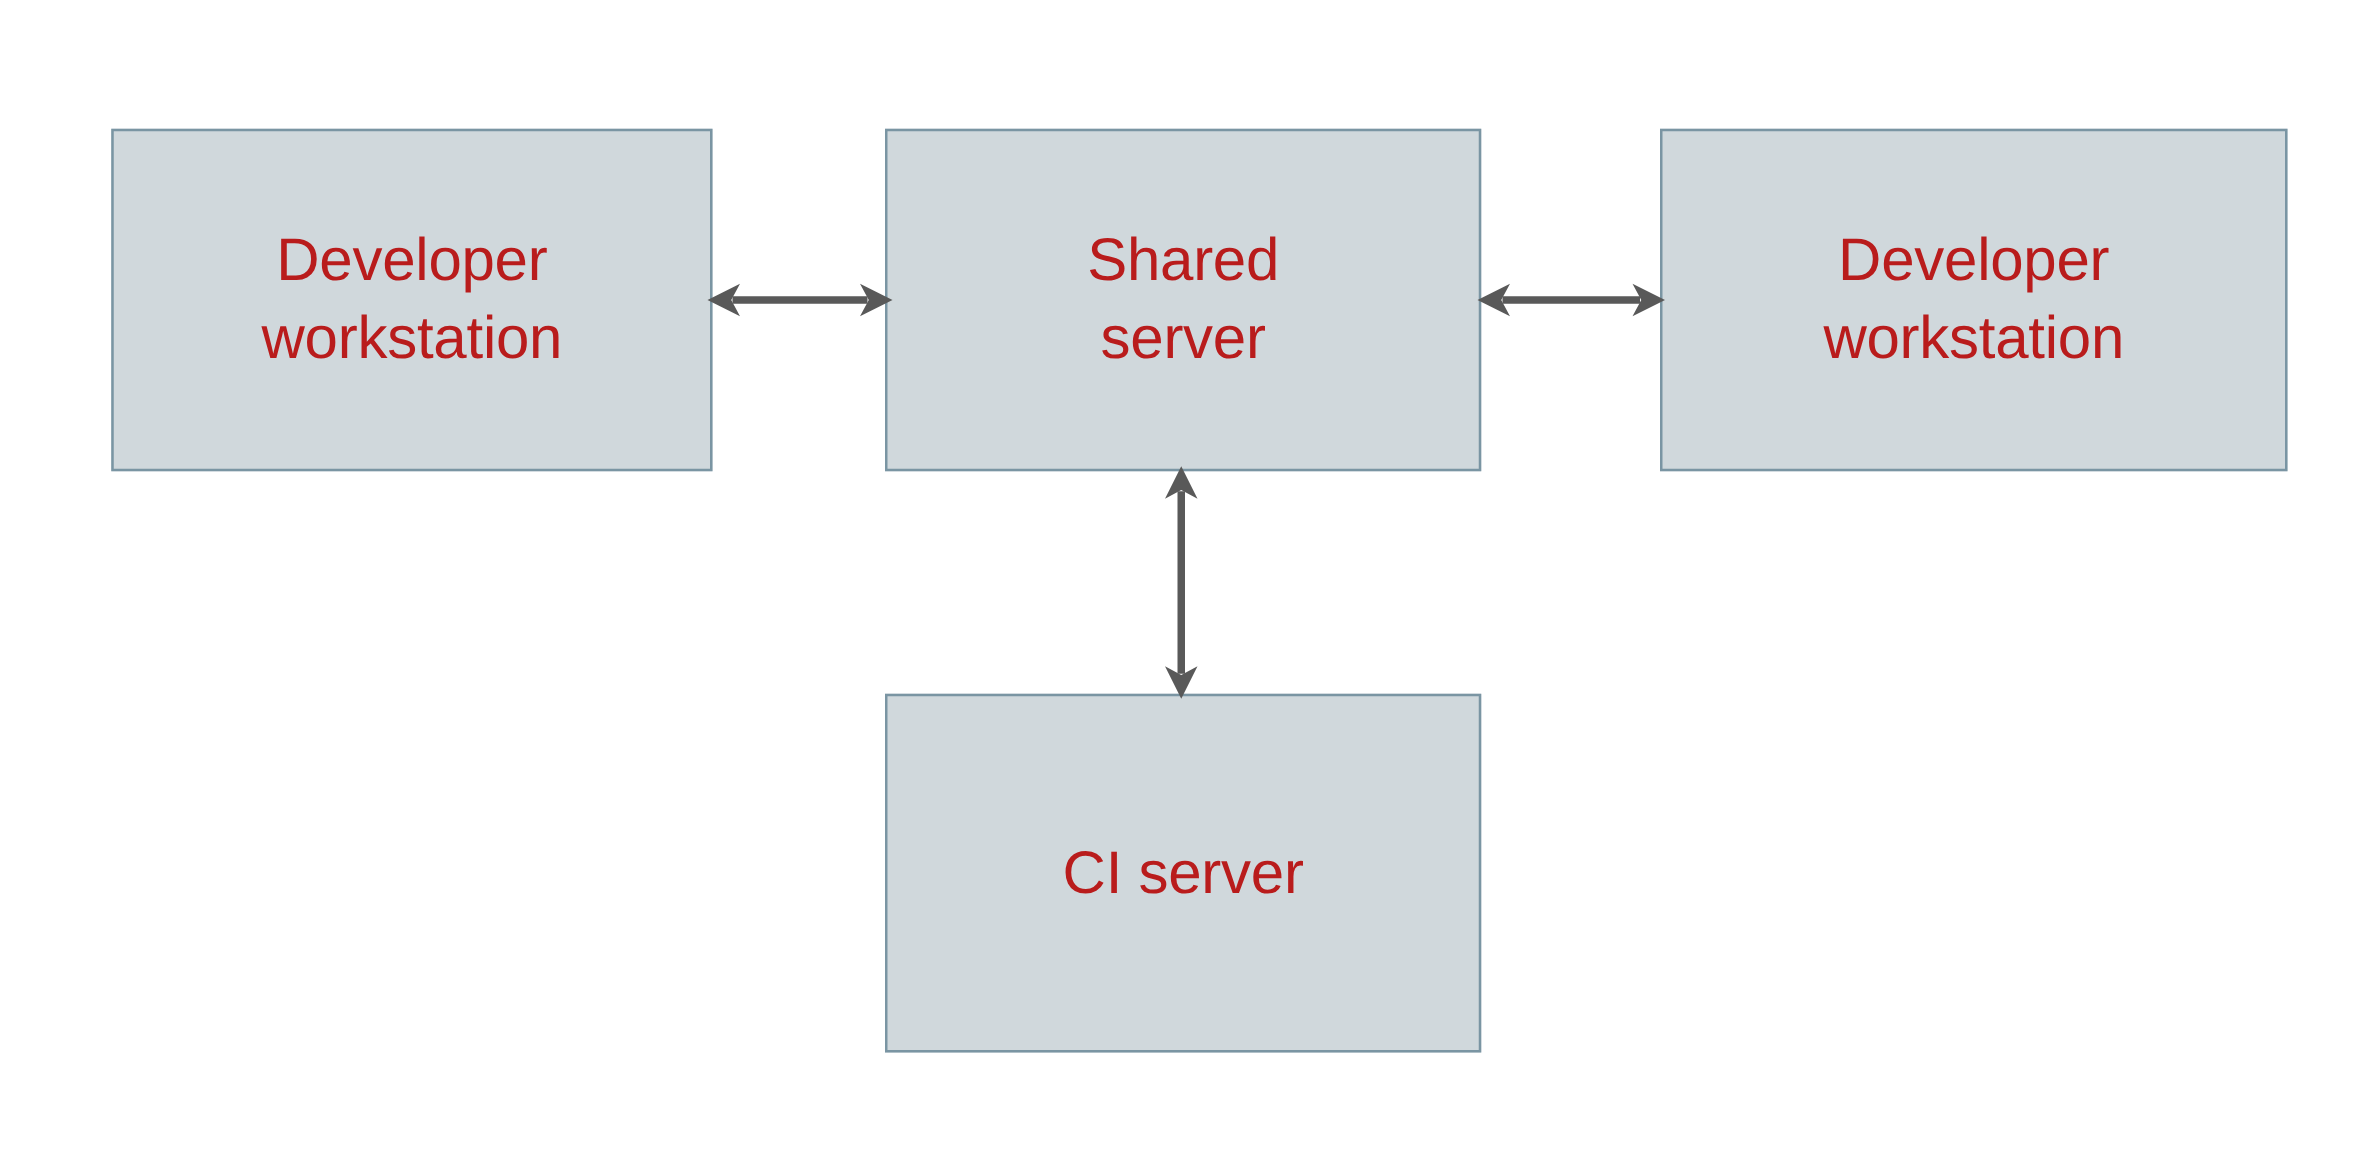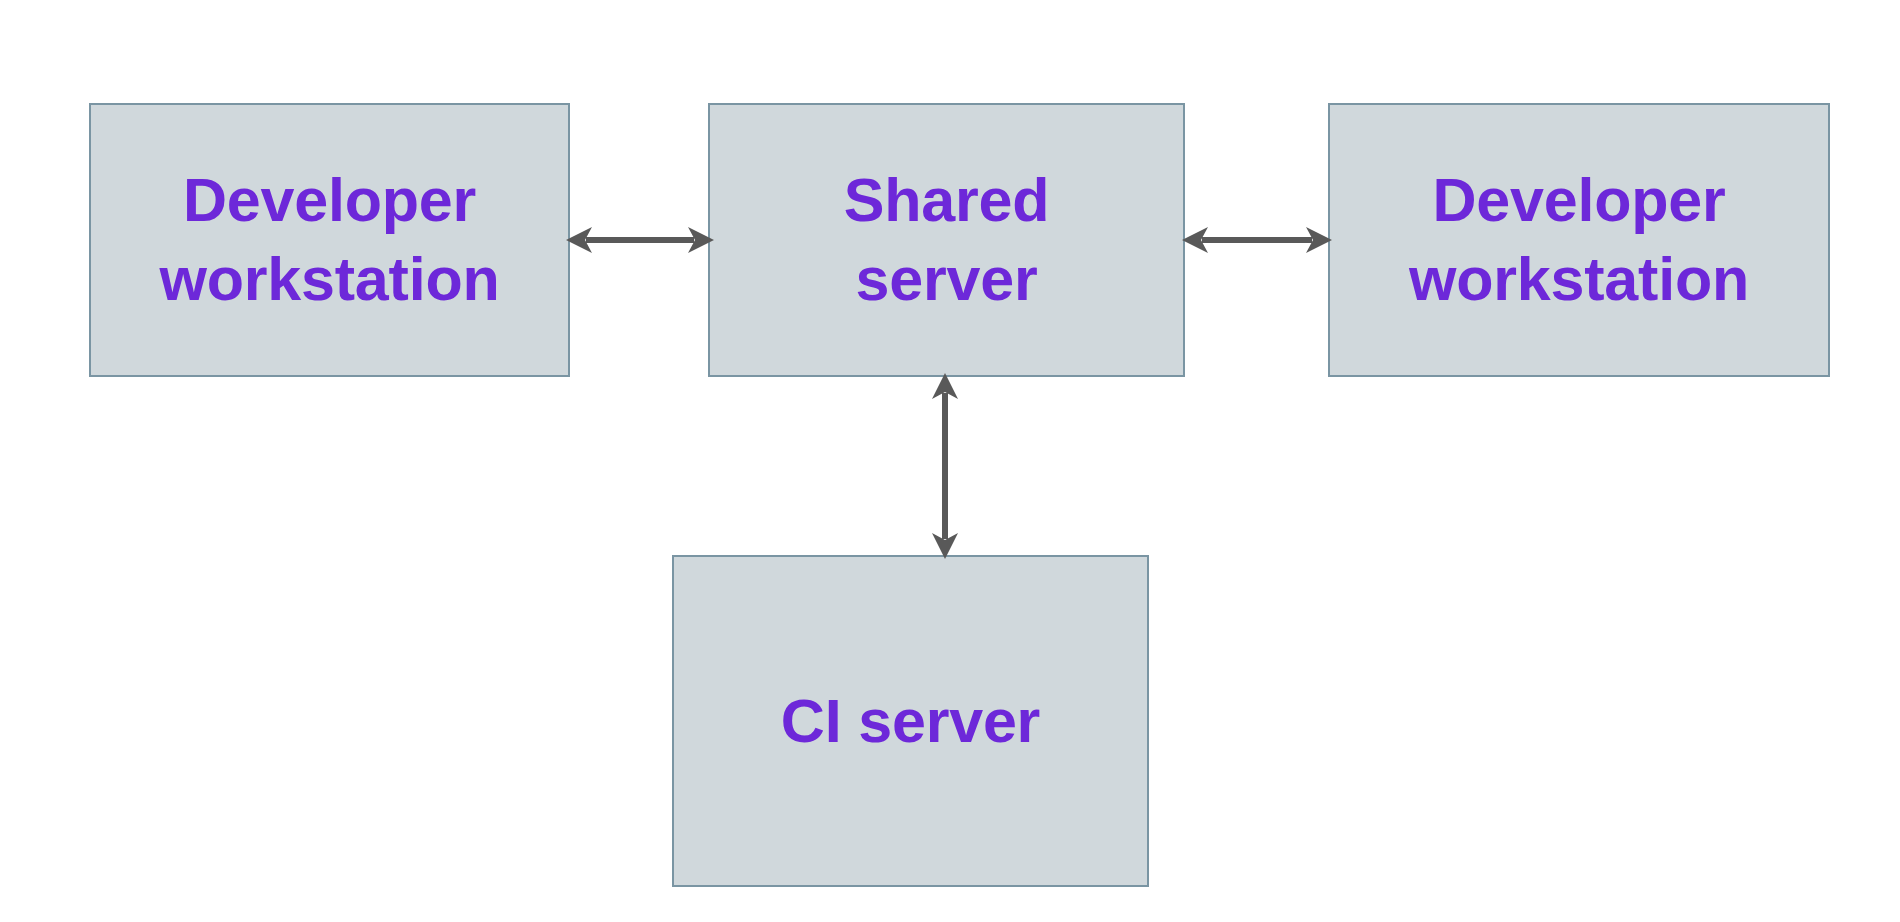--- a/index.html
+++ b/index.html
@@ -19,39 +19,39 @@
     position: absolute;
     box-sizing: border-box;
     background: #d0d8dc;
     border: 2px solid #7a95a3;
     display: flex;
     align-items: center;
     justify-content: center;
     text-align: center;
   }
   .node-label {
-    color: #6d28d9;
-    font-size: 61px;
+    color: #b91c1c;
+    font-size: 48px;
     line-height: 1.29;
-    font-weight: 700;
+    font-weight: 400;
     letter-spacing: -0.2px;
     white-space: pre-line;
     padding: 0 10px;
   }
   .edge {
     position: absolute;
   }
   .edge svg {
     display: block;
     overflow: visible;
   }
   #node-dev-left   { left: 89px;  top: 103px; width: 481px; height: 274px; }
   #node-shared     { left: 708px; top: 103px; width: 477px; height: 274px; }
   #node-dev-right  { left: 1328px;top: 103px; width: 502px; height: 274px; }
-  #node-ci         { left: 672px; top: 555px; width: 477px; height: 332px; }
+  #node-ci         { left: 708px; top: 555px; width: 477px; height: 287px; }
 
   #edge-left   { left: 566px; top: 216px; width: 148px; height: 48px; }
   #edge-right  { left: 1182px;top: 216px; width: 150px; height: 48px; }
   #edge-bottom { left: 921px; top: 373px; width: 48px;  height: 186px; }
 </style>
 </head>
 <body>
 
 <div id="canvas">
 

